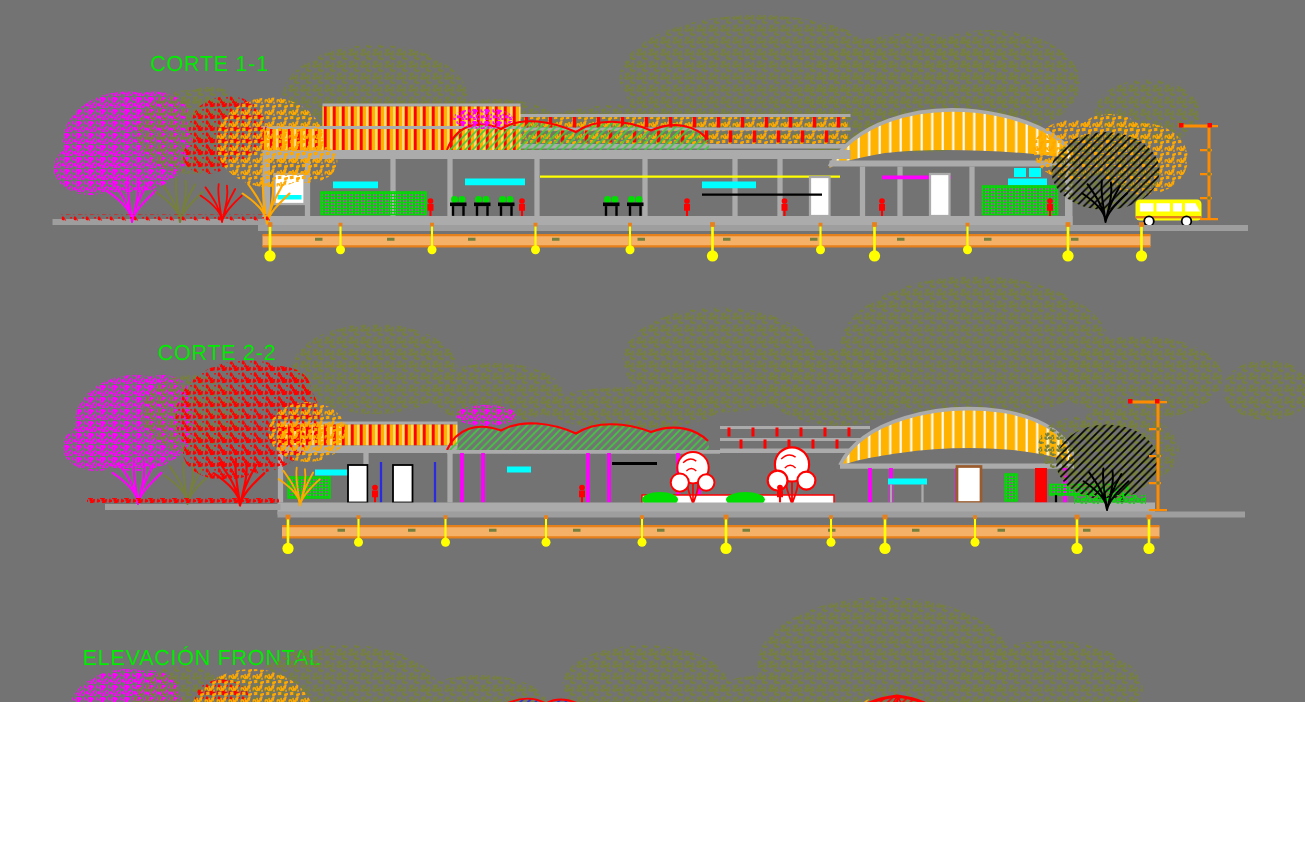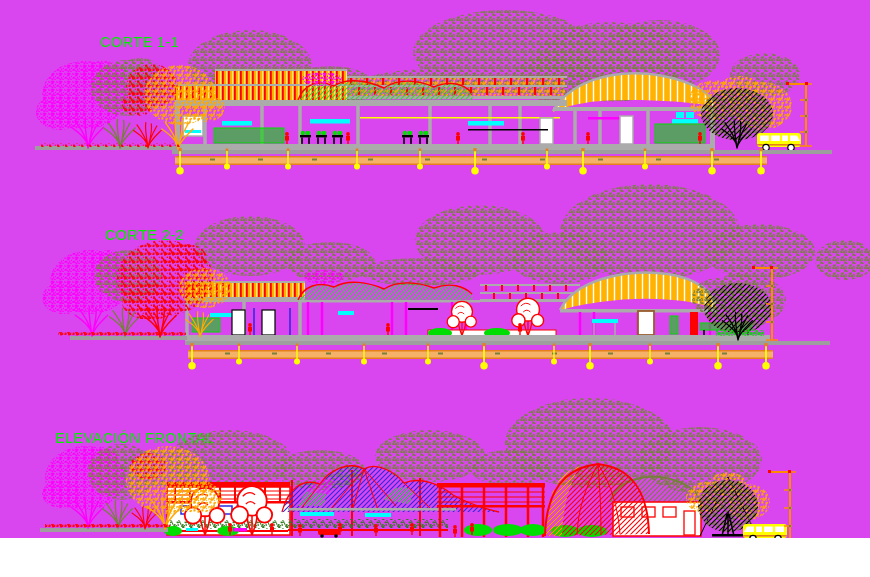--- a/index.html
+++ b/index.html
@@ -1,16 +1,16 @@
 <!DOCTYPE html>
 <html style="--c-label: #00EE00; --c-magenta: #FF00FF; --c-red: #FF0000; --c-orange: #FFA800; --c-yellow: #FFFF00; --c-olive: #76803C; --c-green: #00DD00; --c-darkgreen: #2F7A1E; --c-canopy: #3FCC3F; --c-blue: #2A2AE0; --c-cyan: #00FFFF; --c-slab: #ABABAB; --c-ground: #9E9E9E; --c-roof: #FFB300; --c-band: #F6B169; --c-band_edge: #E6801A; --c-dim: #FF8C00; --c-black: #000000; --c-brown: #9A5B2D;"><head>
 <meta charset="utf-8">
 <style>
   html,body{margin:0;padding:0;background:#fff;font-family:"Liberation Sans",sans-serif;}
-  .stage{position:relative;width:870px;height:538px;background:#d946ef;overflow:hidden;}
+  .stage{position:relative;width:870px;height:468px;background:#737373;overflow:hidden;}
   svg{display:block;}
   .dwg-label{font-family:"Liberation Sans",sans-serif;font-size:14.5px;letter-spacing:.4px;fill:var(--c-label);}
   
   .f-magenta{fill:var(--c-magenta)} .f-red{fill:var(--c-red)}
   .f-yellow{fill:var(--c-yellow)} .f-olive{fill:var(--c-olive)} .f-green{fill:var(--c-green)}
   .f-cyan{fill:var(--c-cyan)} .f-slab{fill:var(--c-slab)} .f-ground{fill:var(--c-ground)} .f-band{fill:var(--c-band)} .f-bandedge{fill:var(--c-band_edge)}
   .f-dim{fill:var(--c-dim)} .f-black{fill:var(--c-black)}
   .f-white{fill:#ffffff} .f-none{fill:none}
   
   .s-red{stroke:var(--c-red)} .s-blue{stroke:var(--c-blue)} .s-slab{stroke:var(--c-slab)}

